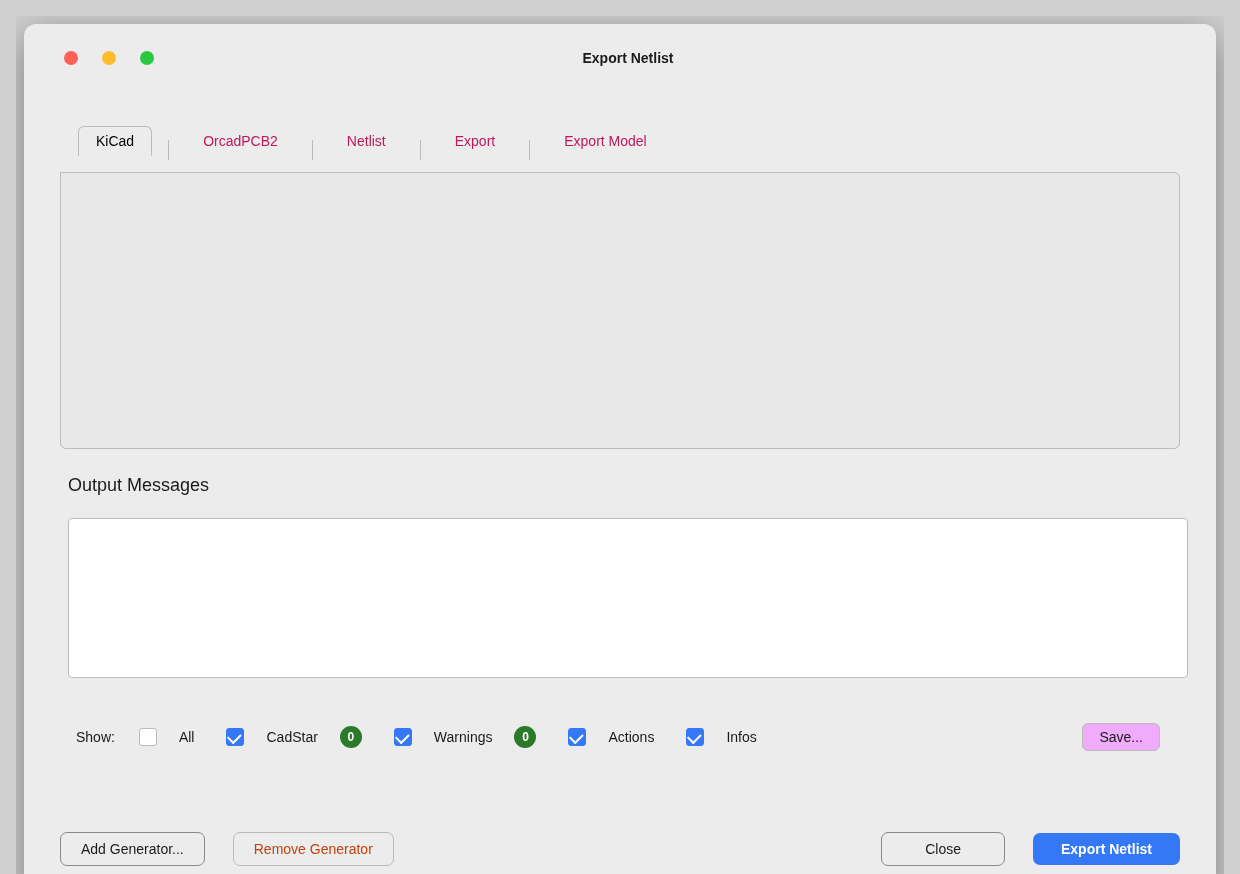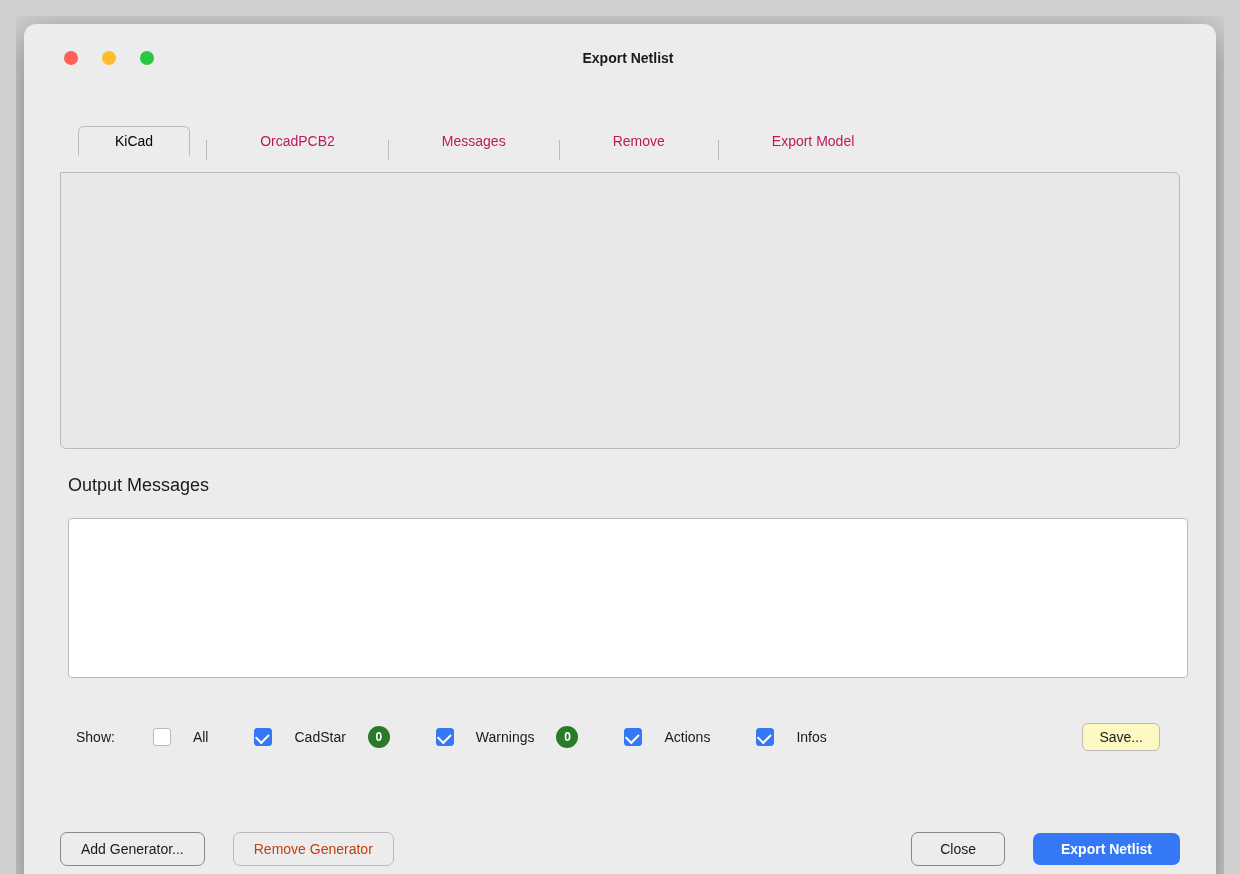--- a/index.html
+++ b/index.html
@@ -79,21 +79,21 @@
 
     
     .tab-bar {
       display: flex;
       align-items: flex-end;
       margin-bottom: 0;
       padding-left: 10px;
     }
 
     .tab {
-      padding: 6px 36px;
+      padding: 6px 17px;
       font-size: 14px;
       color: #333;
       cursor: pointer;
       border: 1px solid transparent;
       border-radius: 6px 6px 0 0;
       background: transparent;
       position: relative;
     }
 
     .tab.active {
@@ -153,21 +153,20 @@
       font-size: 13px;
       padding: 6px;
       color: #333;
       outline: none;
     }
 
     
     .show-row {
       display: flex;
       align-items: center;
-      gap: 14px;
       padding: 10px 4px 6px 0;
       flex-wrap: nowrap;
     }
 
     .show-label {
       font-size: 14px;
       font-weight: 500;
       color: #1a1a1a;
       white-space: nowrap;
     }
@@ -227,21 +226,21 @@
       color: #fff;
       font-size: 12px;
       font-weight: 600;
       display: flex;
       align-items: center;
       justify-content: center;
     }
 
     .save-btn {
       padding: 5px 16px;
-      background: #fef9c3;
+      background: #f0abfc;
       border: 1px solid #bbb;
       border-radius: 6px;
       font-size: 14px;
       color: #1a1a1a;
       cursor: pointer;
       margin-left: auto;
     }
 
     
     .bottom-bar {
@@ -273,21 +272,21 @@
       font-weight: 400;
       color: #c2410c;
       cursor: default;
     }
 
     .spacer {
       flex: 1;
     }
 
     .btn-close-dialog {
-      padding: 8px 28px;
+      padding: 8px 43px;
       background: #ececec;
       border: 1.5px solid #888;
       border-radius: 7px;
       font-size: 14px;
       font-weight: 400;
       color: #1a1a1a;
       cursor: pointer;
     }
 
     .btn-export {
@@ -315,23 +314,23 @@
     <span class="title-text">Export Netlist</span>
   </div>
 
   <div class="main-content">
 
     <div class="tab-bar">
       <div class="tab active">KiCad</div>
       <div class="tab-separator"></div>
       <div class="tab">OrcadPCB2</div>
       <div class="tab-separator"></div>
-      <div class="tab">Messages</div>
+      <div class="tab">Netlist</div>
       <div class="tab-separator"></div>
-      <div class="tab">Remove</div>
+      <div class="tab">Export</div>
       <div class="tab-separator"></div>
       <div class="tab">Export Model</div>
     </div>
 
     <div class="tab-content-panel">
     </div>
 
     <div class="output-section">
       <span class="output-label">Output Messages</span>
       <textarea class="output-textarea" readonly="" style=""></textarea>

